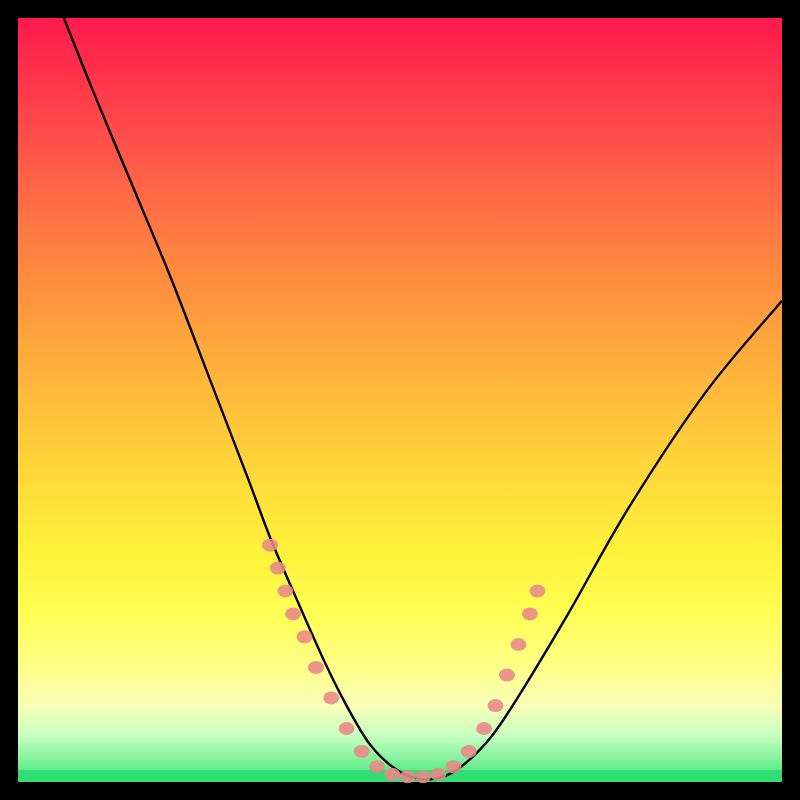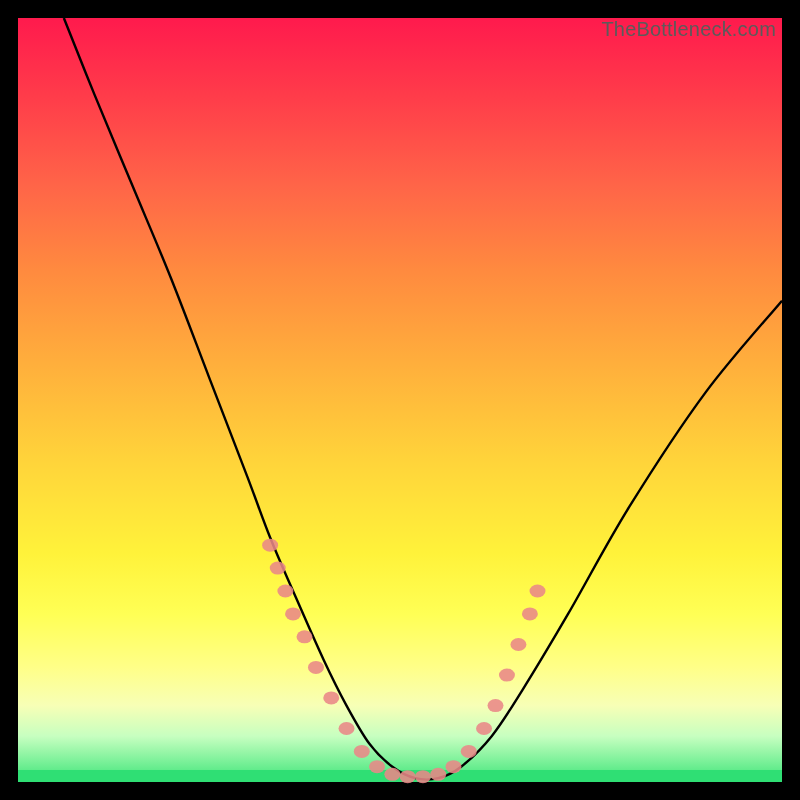--- a/index.html
+++ b/index.html
@@ -67,21 +67,20 @@
     height: 12px;
     background: #2fdf74;
   }
 </style>
 </head>
 <body>
 
 <div class="frame">
   <div class="plot">
     <div class="green-band"></div>
-    <div class="watermark">TheBottleneck.com</div>
     <svg class="curve" viewBox="0 0 764 764" preserveAspectRatio="none">
       <path id="curve-path" fill="none" stroke="#000000" stroke-width="2.4" d="M 45.839999999999996,0 C 50.93333333333333,12.733333333333329 64.94000000000001,48.386666666666656 76.4,76.39999999999998 C 87.86,104.4133333333333 101.86666666666666,137.51999999999992 114.6,168.07999999999993 C 127.33333333333333,198.63999999999993 140.06666666666666,227.92666666666665 152.8,259.76 C 165.53333333333336,291.59333333333336 178.26666666666668,325.9733333333333 191,359.08 C 203.73333333333332,392.18666666666667 219.01333333333332,431.65999999999997 229.2,458.4 C 239.38666666666666,485.14 244.48000000000002,500.41999999999996 252.12,519.52 C 259.76,538.62 266.1266666666666,552.6266666666667 275.03999999999996,573 C 283.9533333333333,593.3733333333333 296.68666666666667,622.66 305.6,641.76 C 314.5133333333334,660.86 320.88,673.5933333333334 328.52,687.6 C 336.15999999999997,701.6066666666667 343.8,715.6133333333332 351.44,725.8 C 359.08,735.9866666666667 366.72,742.99 374.36,748.72 C 382,754.45 389.64000000000004,758.27 397.28000000000003,760.18 C 404.92,762.0899999999999 412.56000000000006,762.0899999999999 420.20000000000005,760.18 C 427.84000000000003,758.27 434.2066666666666,755.7233333333334 443.11999999999995,748.72 C 452.0333333333333,741.7166666666667 463.49333333333334,730.8933333333333 473.68,718.16 C 483.8666666666667,705.4266666666666 491.50666666666666,692.6933333333334 504.24,672.32 C 516.9733333333334,651.9466666666667 532.2533333333332,626.48 550.0799999999999,595.92 C 567.9066666666666,565.3599999999999 588.28,525.8866666666667 611.2,488.96000000000004 C 634.1200000000001,452.03333333333336 662.1333333333333,408.74 687.6,374.36 C 713.0666666666667,339.98 751.2666666666667,297.96000000000004 764,282.68"></path>
       <g id="markers">
           <ellipse cx="252.12" cy="527.16" rx="8" ry="6.5" fill="#e98787" fill-opacity="0.88"></ellipse>
           <ellipse cx="259.76" cy="550.0799999999999" rx="8" ry="6.5" fill="#e98787" fill-opacity="0.88"></ellipse>
           <ellipse cx="267.4" cy="573" rx="8" ry="6.5" fill="#e98787" fill-opacity="0.88"></ellipse>
           <ellipse cx="275.03999999999996" cy="595.92" rx="8" ry="6.5" fill="#e98787" fill-opacity="0.88"></ellipse>
           <ellipse cx="286.5" cy="618.84" rx="8" ry="6.5" fill="#e98787" fill-opacity="0.88"></ellipse>
           <ellipse cx="297.96000000000004" cy="649.4" rx="8" ry="6.5" fill="#e98787" fill-opacity="0.88"></ellipse>
           <ellipse cx="313.24" cy="679.96" rx="8" ry="6.5" fill="#e98787" fill-opacity="0.88"></ellipse>

